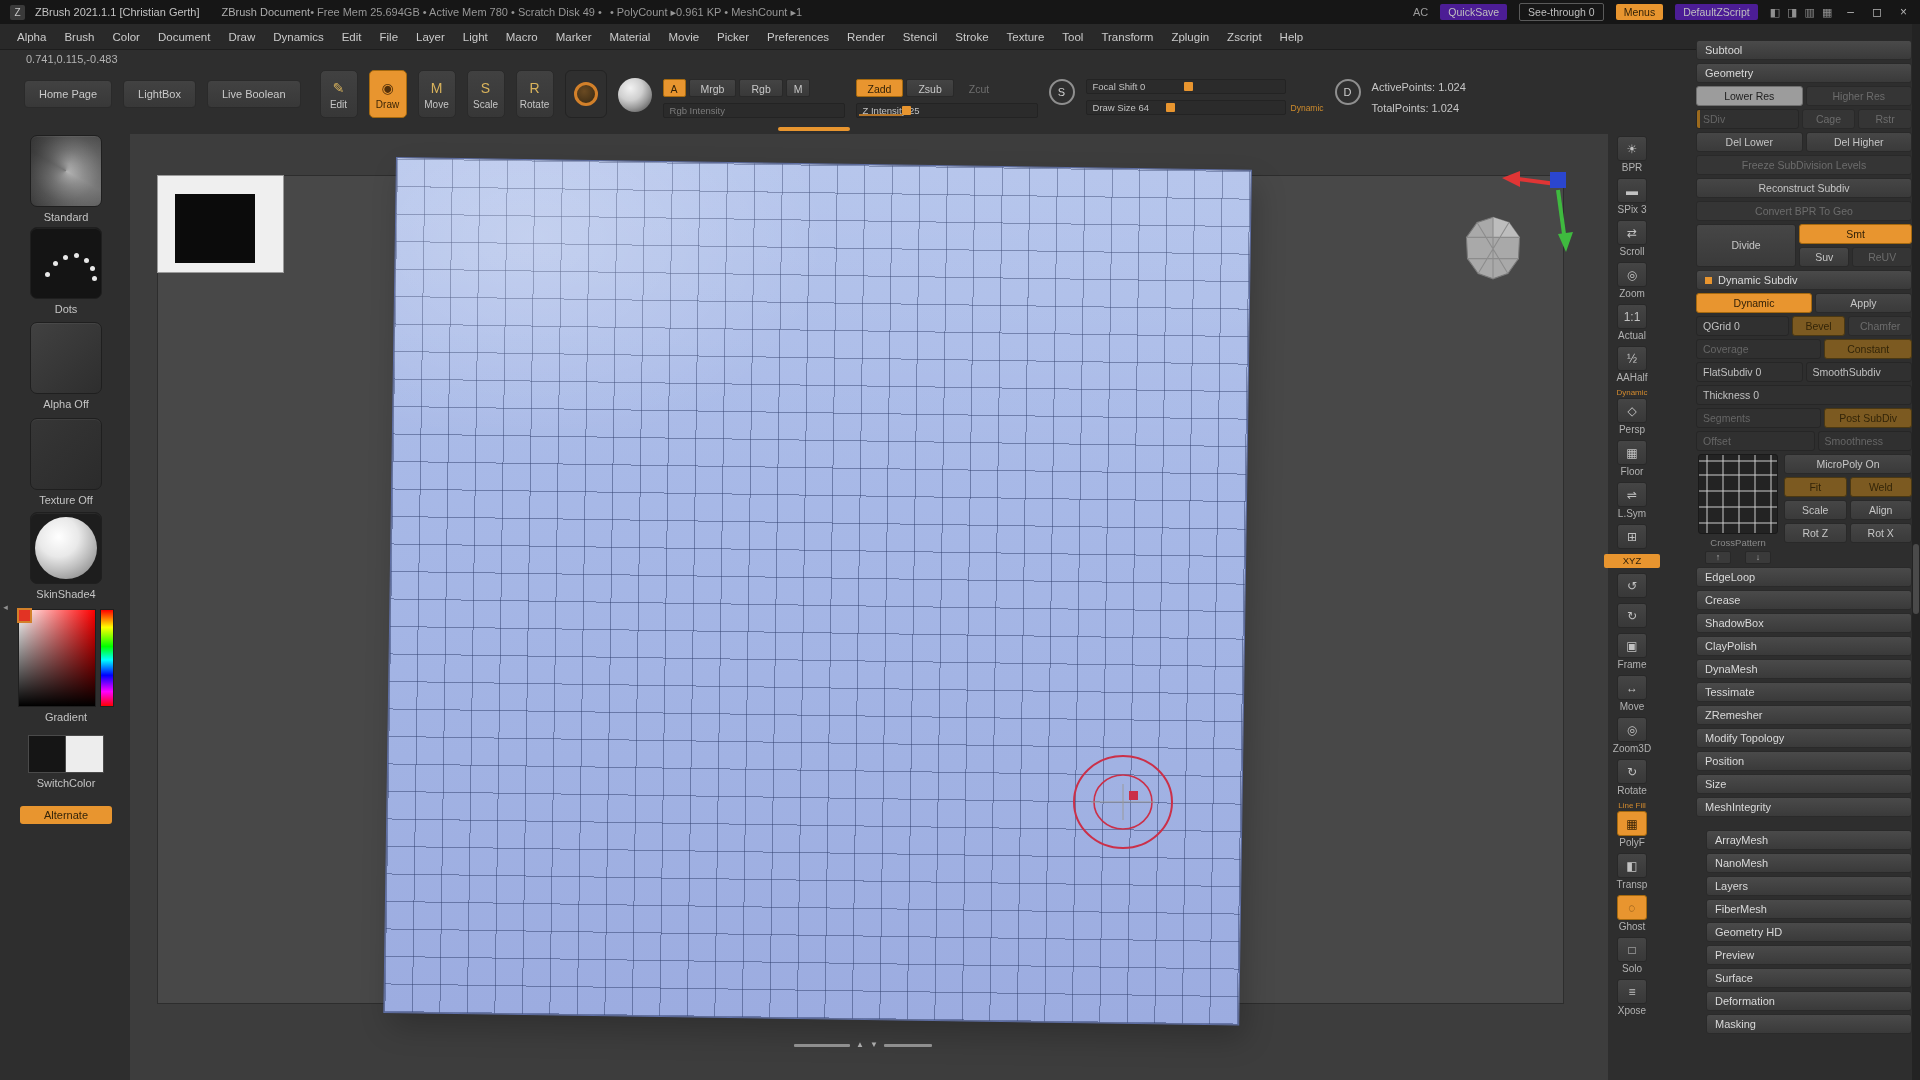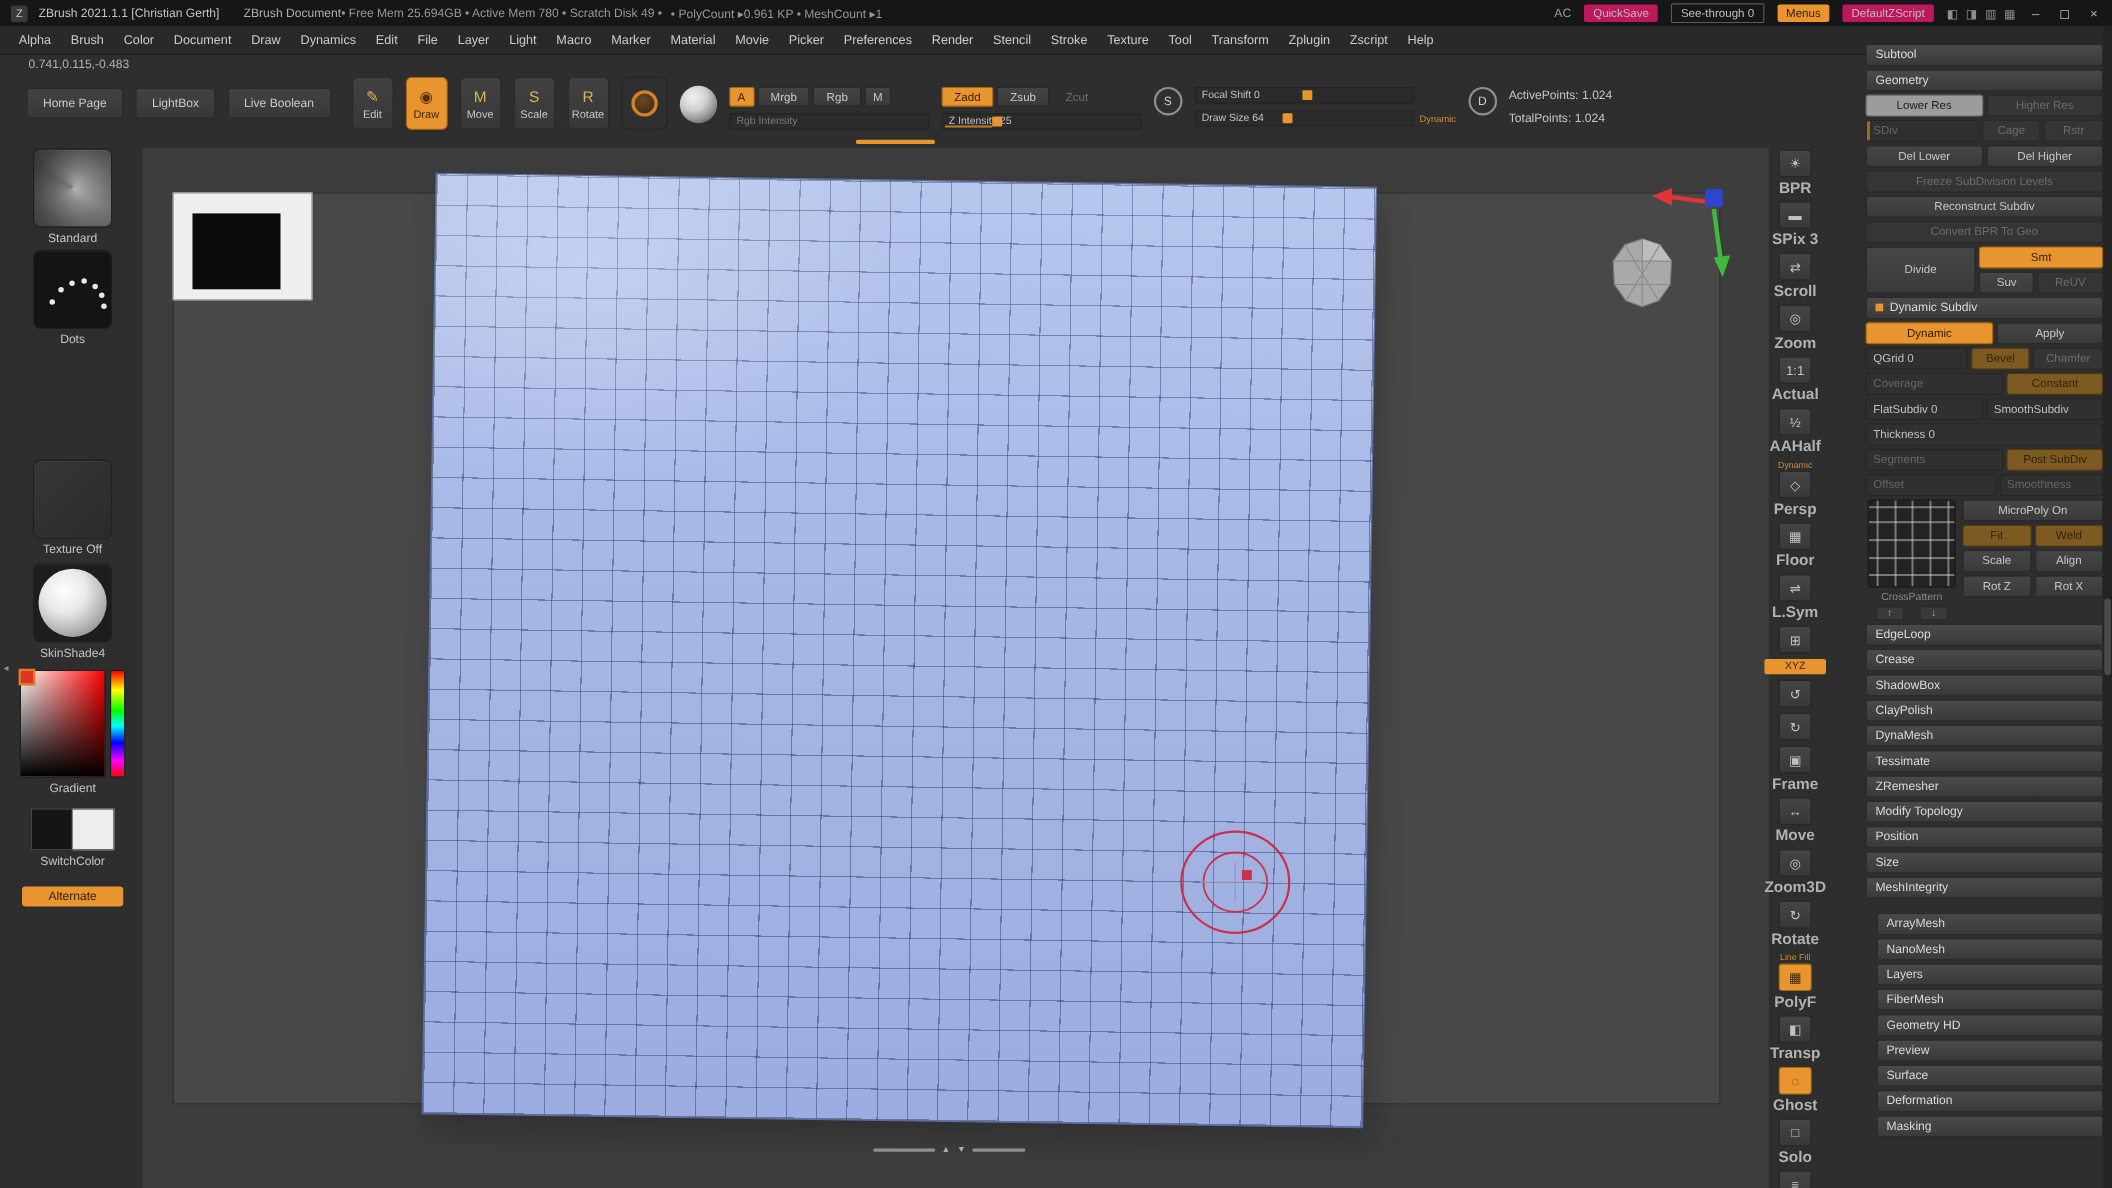--- a/index.html
+++ b/index.html
@@ -12,21 +12,21 @@
   
   .titlebar { position:absolute; left:0; top:0; width:1920px; height:24px;
     background:#161616; display:flex; align-items:center; padding:0 10px; font-size:11px; }
   .app-icon { width:15px; height:15px; background:#3a3a3a; border-radius:2px; color:#c8c8c8;
     font-size:10px; display:flex; align-items:center; justify-content:center; margin-right:10px; }
   .tb-title { color:#c3c3c3; }
   .tb-doc { color:#aeaeae; margin-left:22px; }
   .tb-stats { color:#979797; }
   .tb-stats2 { color:#979797; margin-left:8px; }
   .tb-right { margin-left:auto; display:flex; align-items:center; gap:12px; }
-  .tb-chip { background:#be185d; border-radius:2px; padding:2px 8px; font-size:10.5px; color:#bfbfbf; }
+  .tb-chip { background:#4c1d95; border-radius:2px; padding:2px 8px; font-size:10.5px; color:#bfbfbf; }
   .tb-chip.outline { background:transparent; border:1px solid #5a5a5a; }
   .tb-chip.orange { background:#e8952f; color:#2d1e06; }
   .tb-text { color:#9a9a9a; }
   .win-icon-cluster { display:flex; gap:7px; align-items:center; }
   .tb-mini-icon { color:#8f8f8f; font-size:11px; }
   .tb-ctrl { color:#b5b5b5; font-size:12px; padding:0 3px; }
   
   .menubar { position:absolute; left:0; top:24px; width:1920px; height:26px; background:#292929;
     border-bottom:1px solid #1d1d1d; display:flex; align-items:center; padding-left:8px; }
   .menu-item { padding:0 9px; font-size:11.5px; color:#cbcbcb; height:26px; line-height:26px; }
@@ -122,21 +122,21 @@
   .nav-bar { width:56px; height:3px; background:#8f8f8f; border-radius:1px; }
   .nav-bar.short { width:48px; }
   .nav-arrow { font-size:8px; color:#ababab; line-height:10px; }
   
   .right-shelf { position:absolute; left:1610px; top:136px; width:44px; display:flex; flex-direction:column;
     align-items:center; gap:5px; }
   .rs-item { display:flex; flex-direction:column; align-items:center; gap:1px; }
   .rs-icon { width:30px; height:25px; background:linear-gradient(#454545,#383838); border:1px solid #282828;
     border-radius:3px; color:#c2c2c2; font-size:12px; display:flex; align-items:center; justify-content:center; }
   .rs-icon.accent { background:#e8952f; color:#3a2406; border-color:#a5690f; }
-  .rs-label { font-size:14px; color:#b2b2b2; white-space:nowrap;font-weight:bold; }
+  .rs-label { font-size:10px; color:#b2b2b2; white-space:nowrap; }
   .rs-sub { font-size:8px; color:#d28a2e; white-space:nowrap; }
   .rs-chip { width:56px; height:14px; background:#e8952f; border-radius:2px; color:#33220a; font-size:9.5px;
     text-align:center; line-height:14px; }
   
   .tool-panel { position:absolute; left:1696px; top:40px; width:216px; display:flex; flex-direction:column; gap:3px; }
   .tp-header { height:20px; line-height:19px; background:linear-gradient(#4a4a4a,#3a3a3a); border:1px solid #2a2a2a;
     border-radius:3px; padding:0 8px; font-size:11px; color:#dadada; white-space:nowrap; overflow:hidden; }
   .tp-header.marked::before { content:""; display:inline-block; width:7px; height:7px; background:#e8952f; margin-right:6px; }
   .tp-row { display:flex; gap:3px; }
   .tp-row > * { flex:1; }
@@ -334,20 +334,24 @@
   </div>
 
   <div class="shelf-item" style="top:135px">
     <div class="thumb brush-thumb"></div>
     <div class="shelf-label">Standard</div>
   </div>
   <div class="shelf-item" style="top:227px">
     <div class="thumb stroke-thumb"></div>
     <div class="shelf-label">Dots</div>
   </div>
+  <div class="shelf-item" style="top:322px">
+    <div class="thumb alpha-thumb"></div>
+    <div class="shelf-label">Alpha Off</div>
+  </div>
   <div class="shelf-item" style="top:418px">
     <div class="thumb texture-thumb"></div>
     <div class="shelf-label">Texture Off</div>
   </div>
   <div class="shelf-item" style="top:512px">
     <div class="thumb material-thumb"></div>
     <div class="shelf-label">SkinShade4</div>
   </div>
   <div class="shelf-item" style="top:609px">
     <div class="grad-row">

